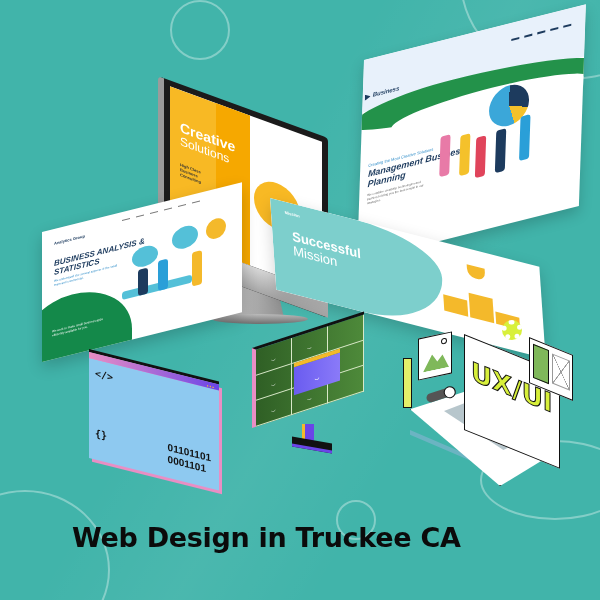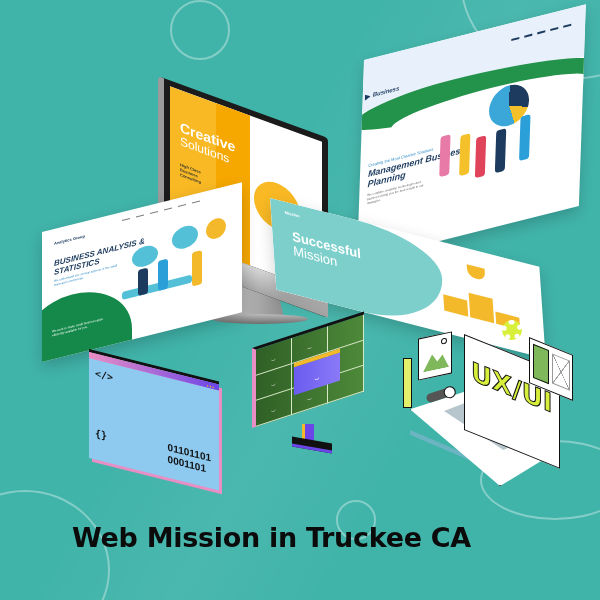--- a/index.html
+++ b/index.html
@@ -286,14 +286,14 @@
     <div class="g"></div>
     <div class="x"></div>
   </div>
   <div class="img-card">
     <div class="sun"></div>
     <div class="mtn"></div>
   </div>
   <div class="toolbar-strip"></div>
   <div class="toggle"></div>
 
-  <div class="headline">Web Mission in Truckee CA</div>
+  <div class="headline">Web Design in Truckee CA</div>
 </div>
 
 </body></html>

